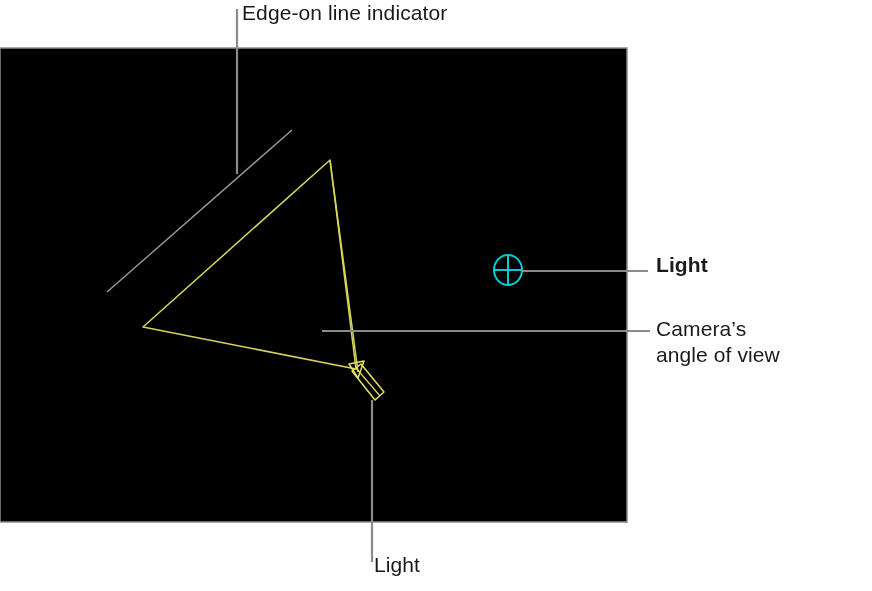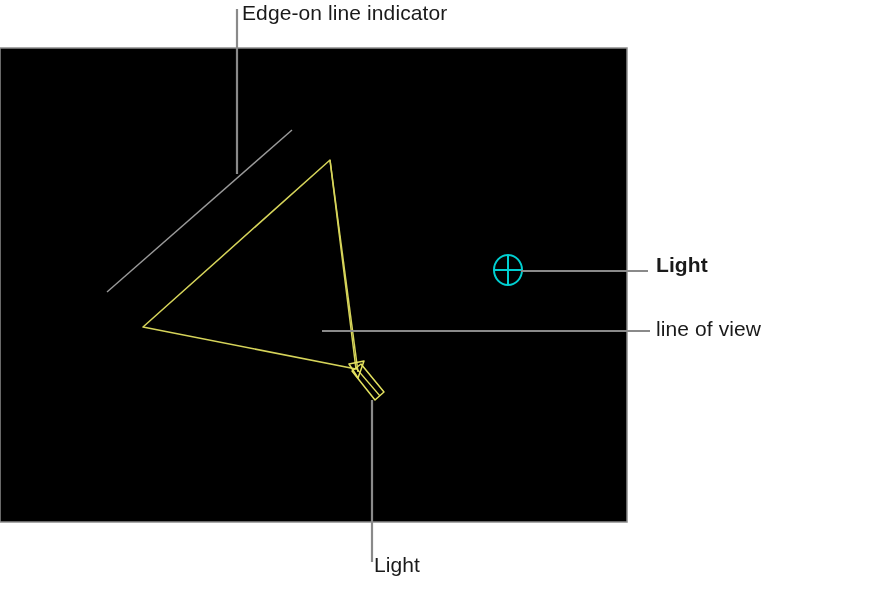--- a/index.html
+++ b/index.html
@@ -95,17 +95,17 @@
 
     <line x1="322" y1="331" x2="650" y2="331" stroke="#8a8a8a" stroke-width="2.2"></line>
 
     <line x1="372" y1="400" x2="372" y2="562" stroke="#8a8a8a" stroke-width="2.2"></line>
   </svg>
 
   <div class="callout-label" id="label-edge-on">Edge-on line indicator</div>
 
   <div class="callout-label" id="label-light">Light</div>
 
-  <div class="callout-label" id="label-aov"><span class="aov-line2">line of view</span></div>
+  <div class="callout-label" id="label-aov"><span>Camera’s</span><span class="aov-line2">angle of view</span></div>
 
   <div class="callout-label" id="label-camera">Light</div>
 
 </div>
 
 </body></html>

